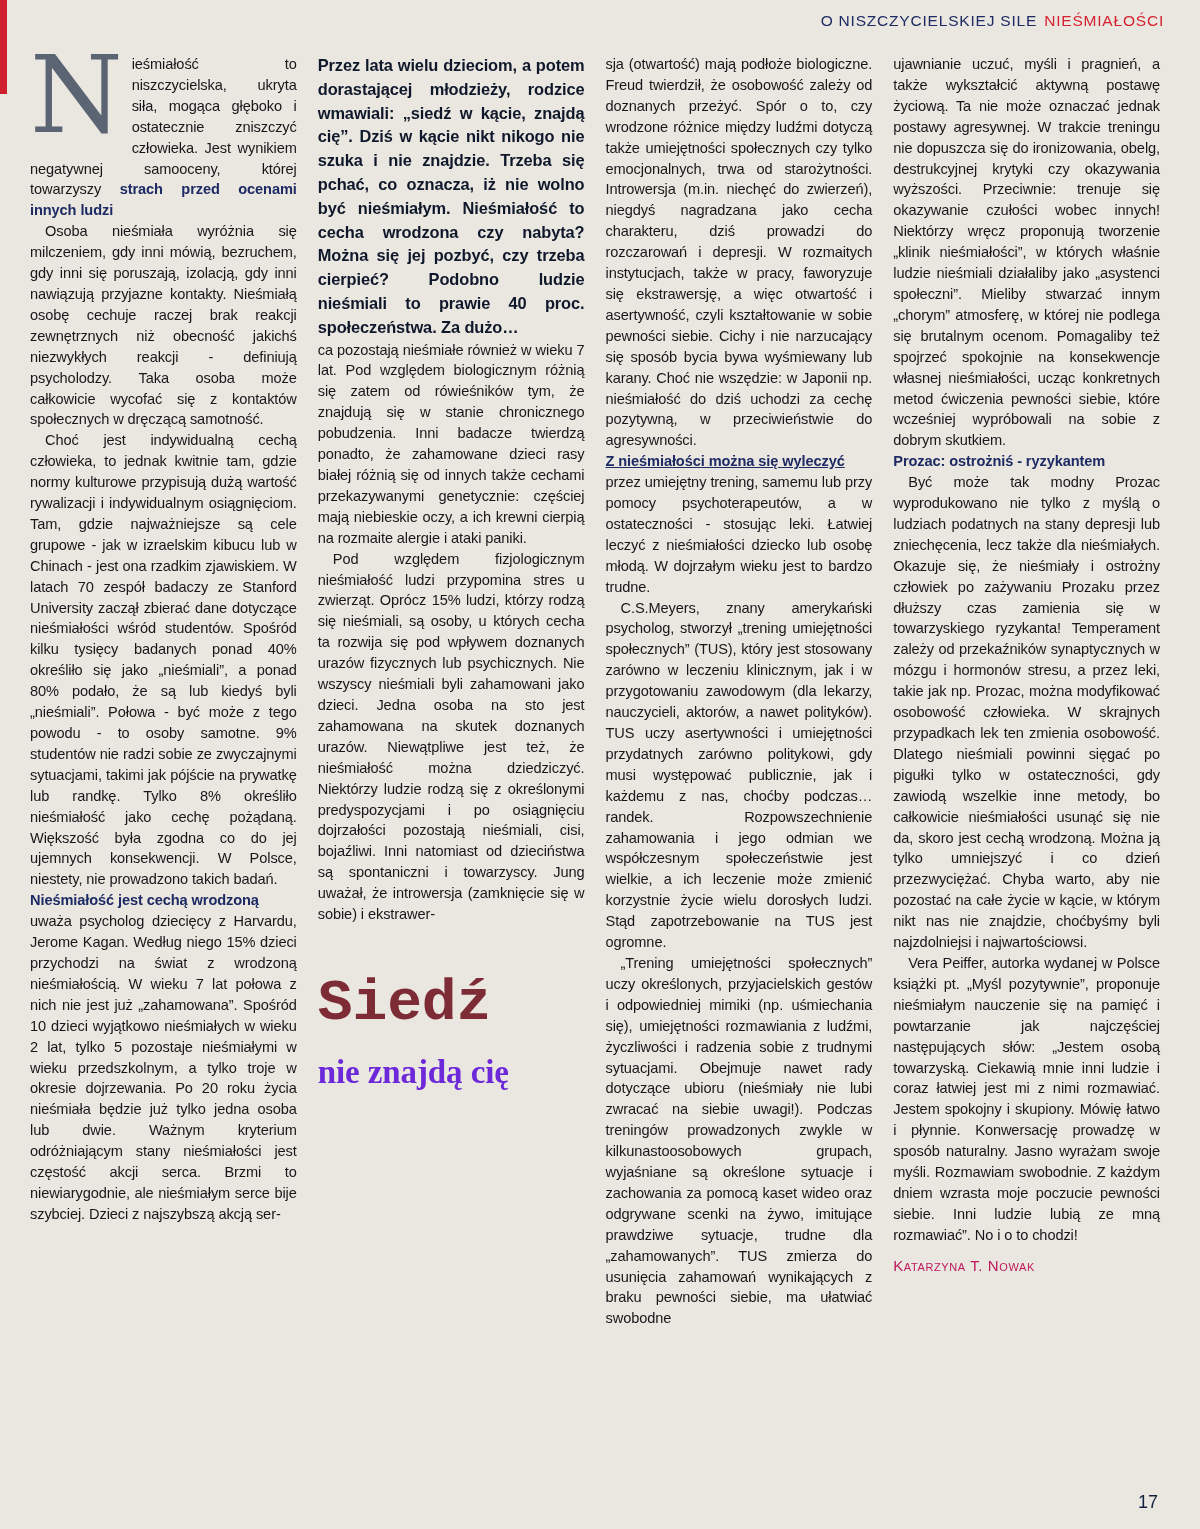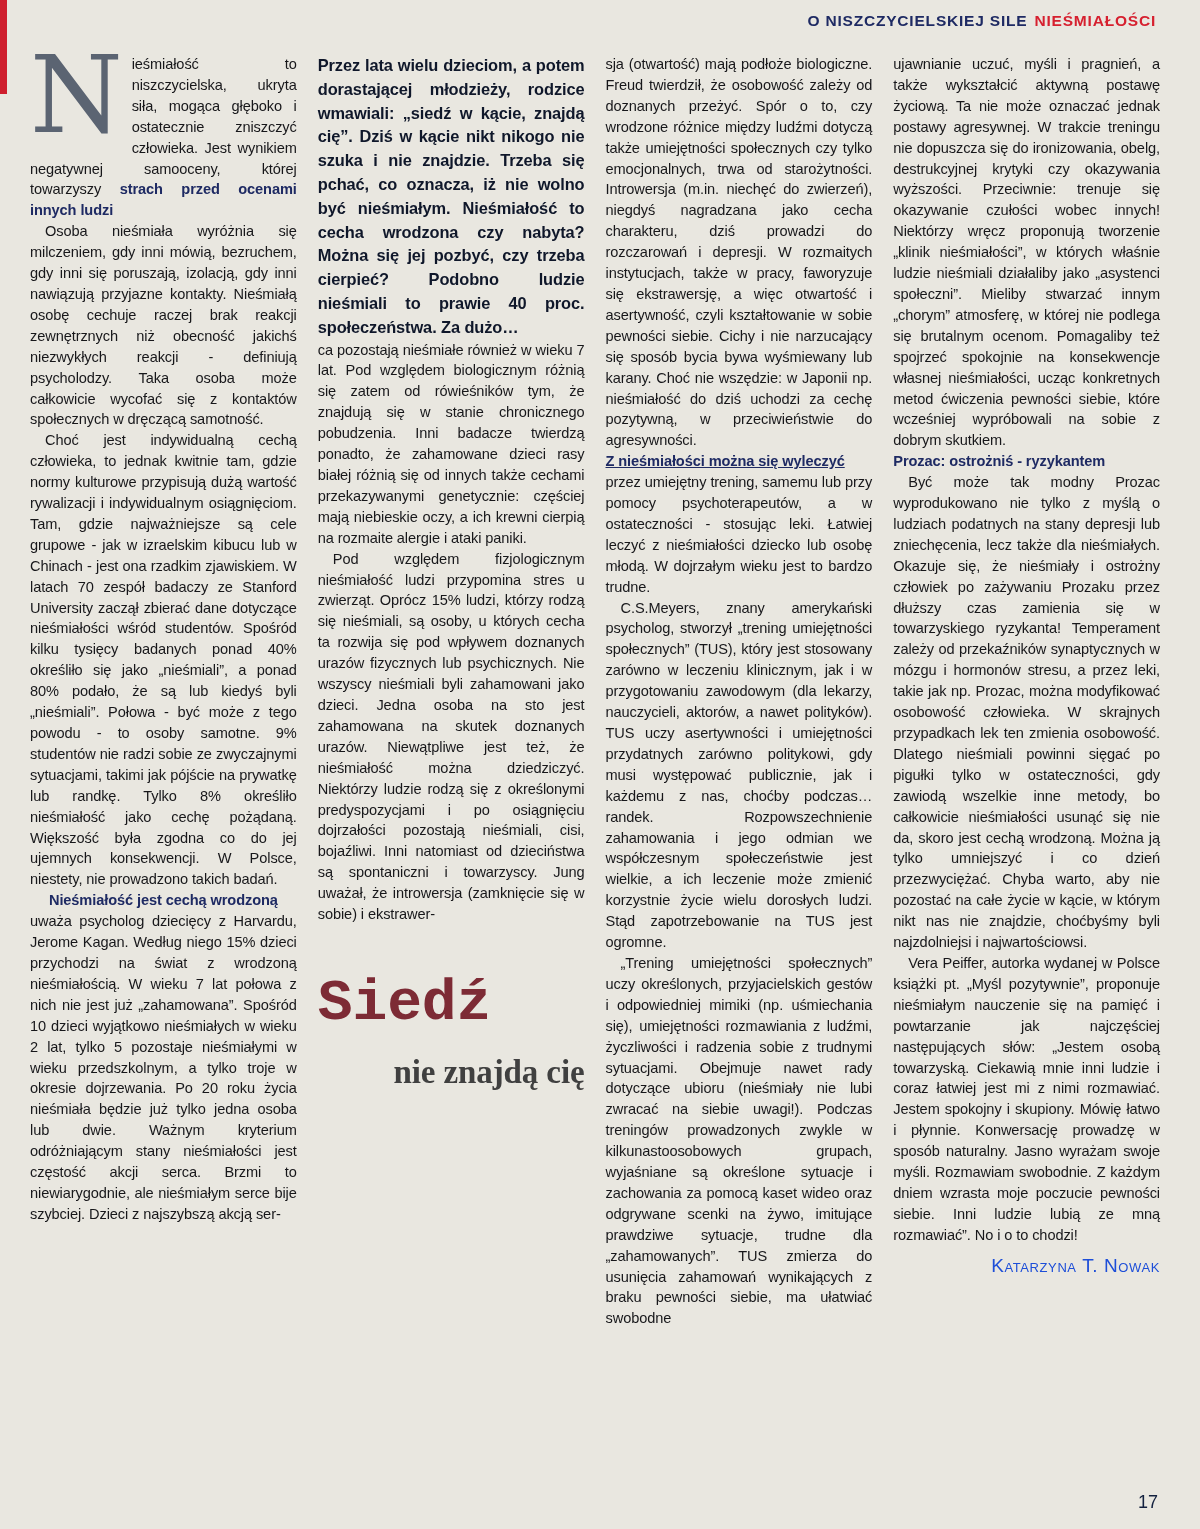--- a/index.html
+++ b/index.html
@@ -11,22 +11,22 @@
     color:#17171a;
     position:relative;
     overflow:hidden;
   }
   .red-edge {
     position:absolute; left:0; top:0;
     width:7px; height:94px;
     background:#cf1f2e;
   }
   .runner {
-    position:absolute; top:12px; right:44px;
-    font-weight:bold; font-size:15.5px;
+    position:absolute; top:12px; right:36px;
+    font-weight:normal; font-size:15.5px;
     letter-spacing:0.8px;
     color:#1e2a63;
     white-space:nowrap;
   }
   .runner-accent { color:#d6202f; margin-left:7px; }
 
   .columns {
     position:absolute; left:30px; top:54px; right:40px;
     display:flex; gap:21px;
   }
@@ -69,34 +69,33 @@
     font-family:Liberation Mono, monospace;
     font-weight:bold;
     color:#7d2b35;
     font-size:58px;
     line-height:66px;
     text-indent:0;
   }
   .headline-sub {
     font-family:"Liberation Serif", serif;
     font-weight:bold;
-    color:#404040;
+    color:#6d28d9;
     font-size:33px;
     line-height:38px;
     margin-top:16px;
-    text-align:right;
   }
 
   .byline {
-    text-align:right;
+    text-align:left;
     font-variant:small-caps;
     letter-spacing:0.6px;
     margin-top:10px;
-    font-size:19px;
-    color:#1d4ed8;
+    font-size:15px;
+    color:#be185d;
   }
   .page-number {
     position:absolute; right:42px; bottom:16px;
     font-weight:normal; font-size:18px; color:#13213f;
   }
 </style>
 </head>
 <body>
 
 <div class="page">
@@ -106,21 +105,21 @@
   <header class="runner">
     <span>O NISZCZYCIELSKIEJ SILE</span><span class="runner-accent">NIEŚMIAŁOŚCI</span>
   </header>
 
   <main class="columns">
 
     <section class="col">
       <p class="para noindent"><span class="dropcap">N</span><span>ieśmiałość to niszczycielska, ukryta siła, mogąca głęboko i ostatecznie zniszczyć człowieka. Jest wynikiem negatywnej samooceny, której towarzyszy</span> <strong class="inline-bold">strach przed ocenami innych ludzi</strong></p>
       <p class="para"><span>Osoba nieśmiała wyróżnia się milczeniem, gdy inni mówią, bezruchem, gdy inni się poruszają, izolacją, gdy inni nawiązują przyjazne kontakty. Nieśmiałą osobę cechuje raczej brak reakcji zewnętrznych niż obecność jakichś niezwykłych reakcji - definiują psycholodzy. Taka osoba może całkowicie wycofać się z kontaktów społecznych w dręczącą samotność.</span></p>
       <p class="para"><span>Choć jest indywidualną cechą człowieka, to jednak kwitnie tam, gdzie normy kulturowe przypisują dużą wartość rywalizacji i indywidualnym osiągnięciom. Tam, gdzie najważniejsze są cele grupowe - jak w izraelskim kibucu lub w Chinach - jest ona rzadkim zjawiskiem. W latach 70 zespół badaczy ze Stanford University zaczął zbierać dane dotyczące nieśmiałości wśród studentów. Spośród kilku tysięcy badanych ponad 40% określiło się jako „nieśmiali”, a ponad 80% podało, że są lub kiedyś byli „nieśmiali”. Połowa - być może z tego powodu - to osoby samotne. 9% studentów nie radzi sobie ze zwyczajnymi sytuacjami, takimi jak pójście na prywatkę lub randkę. Tylko 8% określiło nieśmiałość jako cechę pożądaną. Większość była zgodna co do jej ujemnych konsekwencji. W Polsce, niestety, nie prowadzono takich badań.</span></p>
-      <h3 class="subhead" style="font-size:inherit;text-align:center;">Nieśmiałość jest cechą wrodzoną</h3>
+      <h3 class="subhead" style="font-size:inherit;">Nieśmiałość jest cechą wrodzoną</h3>
       <p class="para noindent"><span>uważa psycholog dziecięcy z Harvardu, Jerome Kagan. Według niego 15% dzieci przychodzi na świat z wrodzoną nieśmiałością. W wieku 7 lat połowa z nich nie jest już „zahamowana”. Spośród 10 dzieci wyjątkowo nieśmiałych w wieku 2 lat, tylko 5 pozostaje nieśmiałymi w wieku przedszkolnym, a tylko troje w okresie dojrzewania. Po 20 roku życia nieśmiała będzie już tylko jedna osoba lub dwie. Ważnym kryterium odróżniającym stany nieśmiałości jest częstość akcji serca. Brzmi to niewiarygodnie, ale nieśmiałym serce bije szybciej. Dzieci z najszybszą akcją ser-</span></p>
     </section>
 
     <section class="col">
       <p class="lead">Przez lata wielu dzieciom, a potem dorastającej młodzieży, rodzice wmawiali: „siedź w kącie, znajdą cię”. Dziś w kącie nikt nikogo nie szuka i nie znajdzie. Trzeba się pchać, co oznacza, iż nie wolno być nieśmiałym. Nieśmiałość to cecha wrodzona czy nabyta? Można się jej pozbyć, czy trzeba cierpieć? Podobno ludzie nieśmiali to prawie 40 proc. społeczeństwa. Za dużo…</p>
       <p class="para noindent after-lead"><span>ca pozostają nieśmiałe również w wieku 7 lat. Pod względem biologicznym różnią się zatem od rówieśników tym, że znajdują się w stanie chronicznego pobudzenia. Inni badacze twierdzą ponadto, że zahamowane dzieci rasy białej różnią się od innych także cechami przekazywanymi genetycznie: częściej mają niebieskie oczy, a ich krewni cierpią na rozmaite alergie i ataki paniki.</span></p>
       <p class="para"><span>Pod względem fizjologicznym nieśmiałość ludzi przypomina stres u zwierząt. Oprócz 15% ludzi, którzy rodzą się nieśmiali, są osoby, u których cecha ta rozwija się pod wpływem doznanych urazów fizycznych lub psychicznych. Nie wszyscy nieśmiali byli zahamowani jako dzieci. Jedna osoba na sto jest zahamowana na skutek doznanych urazów. Niewątpliwe jest też, że nieśmiałość można dziedziczyć. Niektórzy ludzie rodzą się z określonymi predyspozycjami i po osiągnięciu dojrzałości pozostają nieśmiali, cisi, bojaźliwi. Inni natomiast od dzieciństwa są spontaniczni i towarzyscy. Jung uważał, że introwersja (zamknięcie się w sobie) i ekstrawer-</span></p>
       <div class="headline">
         <div class="headline-main">Siedź</div>
         <div class="headline-sub">nie znajdą cię</div>

